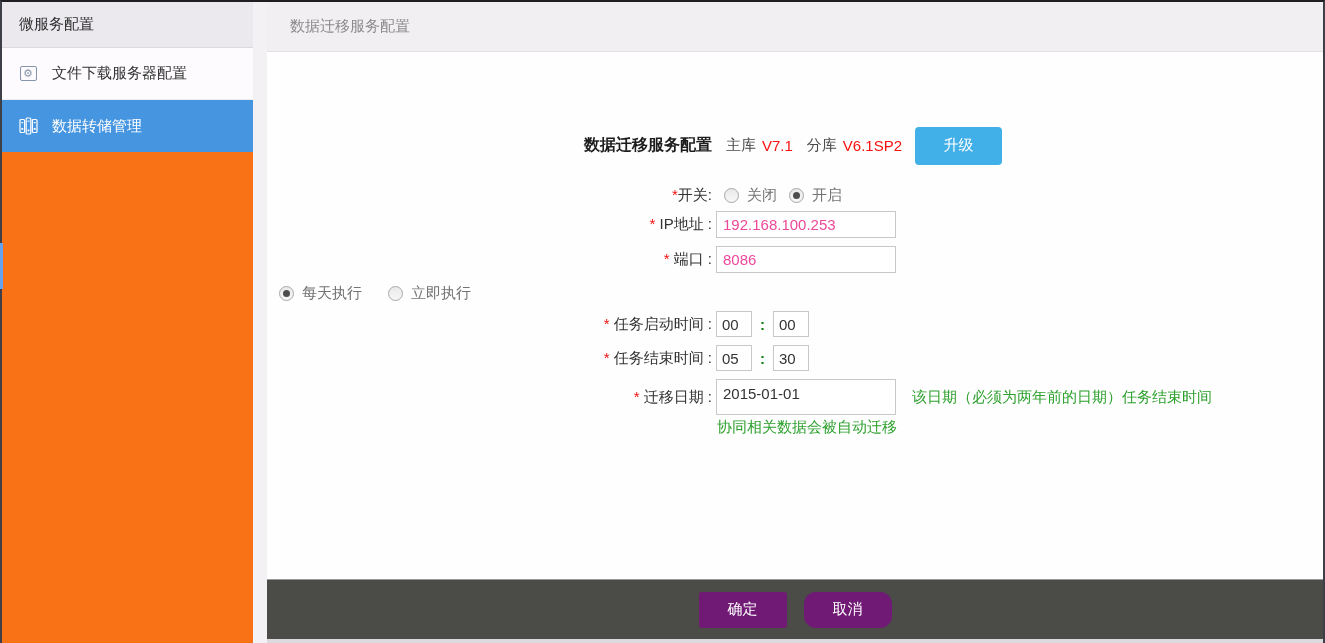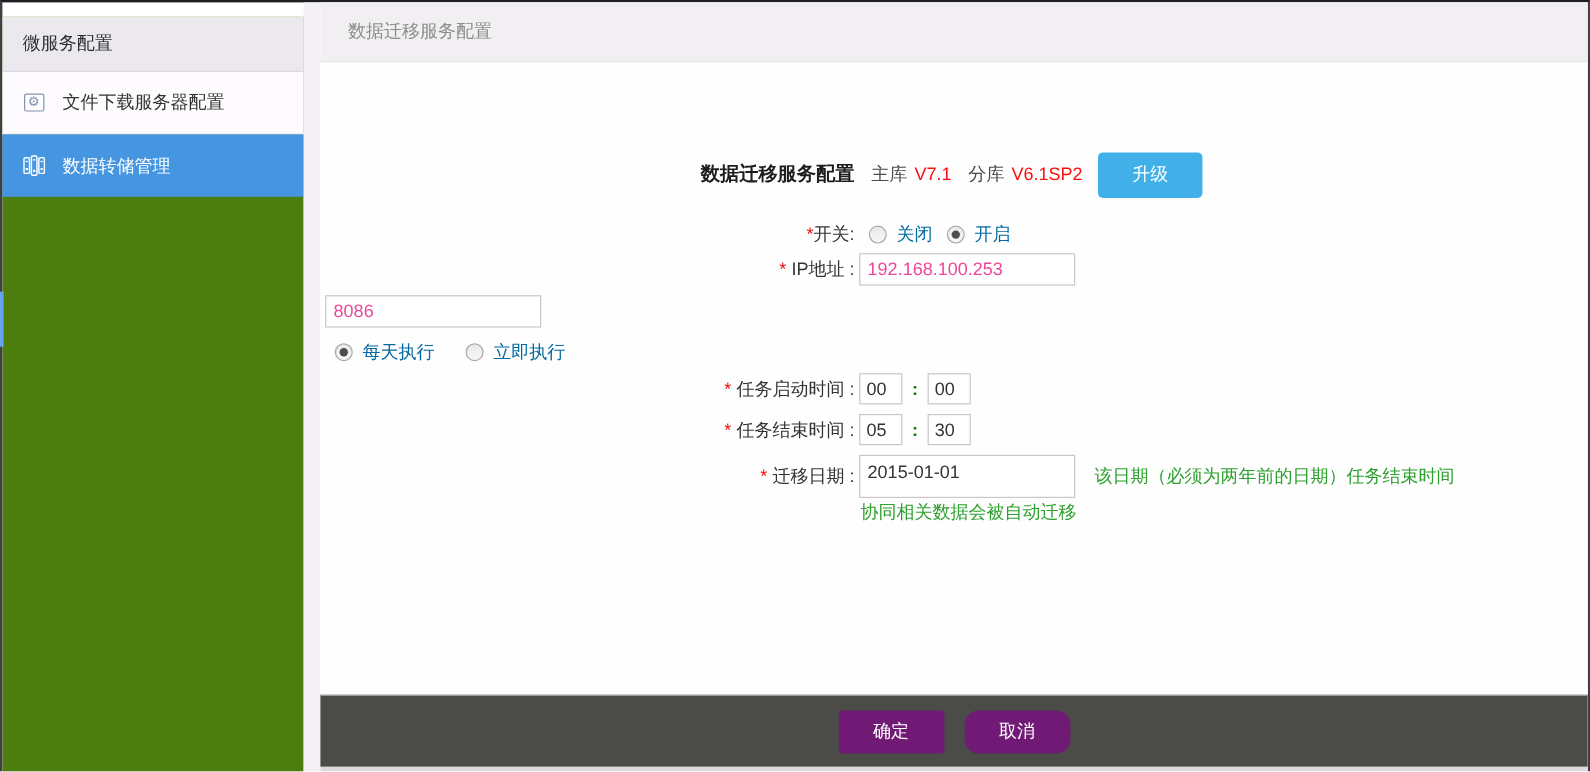--- a/index.html
+++ b/index.html
@@ -11,22 +11,22 @@
     overflow: hidden;
   }
   .window {
     position: absolute; inset: 0;
     border-top: 2px solid #1f1f23;
     border-left: 2px solid #3f3f47;
     border-right: 2px solid #3f3f47;
   }
   
   .sidebar {
-    position: absolute; left: 0; top: 12px; bottom: 0; width: 251px;
-    background: #4d7c0f;
+    position: absolute; left: 0; top: 0; bottom: 0; width: 251px;
+    background: #f97316;
   }
   .sidebar-header {
     height: 46px; background: #ebe9ee;
     display: flex; align-items: center;
     padding-left: 17px;
     font-size: 15px; color: #2e2e2e;
     border-bottom: 1px solid #dcd9de;
   }
   .side-item {
     height: 52px; display: flex; align-items: center;
@@ -92,21 +92,21 @@
   .radio-circle {
     width: 15px; height: 15px; border-radius: 50%;
     border: 1px solid #a8a8a8;
     background: linear-gradient(#e9e9e9, #f7f7f7);
     display: inline-flex; align-items: center; justify-content: center;
     flex: 0 0 auto;
   }
   .radio.checked .radio-circle::after {
     content: ""; width: 7px; height: 7px; border-radius: 50%; background: #4d4d4d;
   }
-  .radio-label { font-size: 15px; color: #0369a1; margin-left: 8px; }
+  .radio-label { font-size: 15px; color: #737373; margin-left: 8px; }
   .input-row { margin-bottom: 8px; }
   .txt-input {
     width: 180px; height: 27px; margin-left: 4px;
     border: 1px solid #c8c8c8; background: #fff;
     font-size: 15px; color: #ec4899; padding: 0 6px;
     font-family: inherit;
   }
   .time-input {
     width: 36px; height: 26px; margin-left: 4px;
     border: 1px solid #c8c8c8; background: #fff;
@@ -209,20 +209,21 @@
             <span class="radio-label">开启</span>
           </span>
         </div>
 
         <div class="frow input-row">
           <div class="lbl"><span class="req">*</span><span> IP地址 :</span></div>
           <input class="txt-input" type="text" value="192.168.100.253" style="">
         </div>
 
         <div class="frow input-row">
+          <div class="lbl"><span class="req">*</span><span> 端口 :</span></div>
           <input class="txt-input" type="text" value="8086" style="">
         </div>
 
         <div class="frow radio-row" style="margin-top:10px;">
           <span class="radio checked">
             <span class="radio-circle"></span>
             <span class="radio-label">每天执行</span>
           </span>
           <span class="radio" style="margin-left:26px;">
             <span class="radio-circle"></span>

